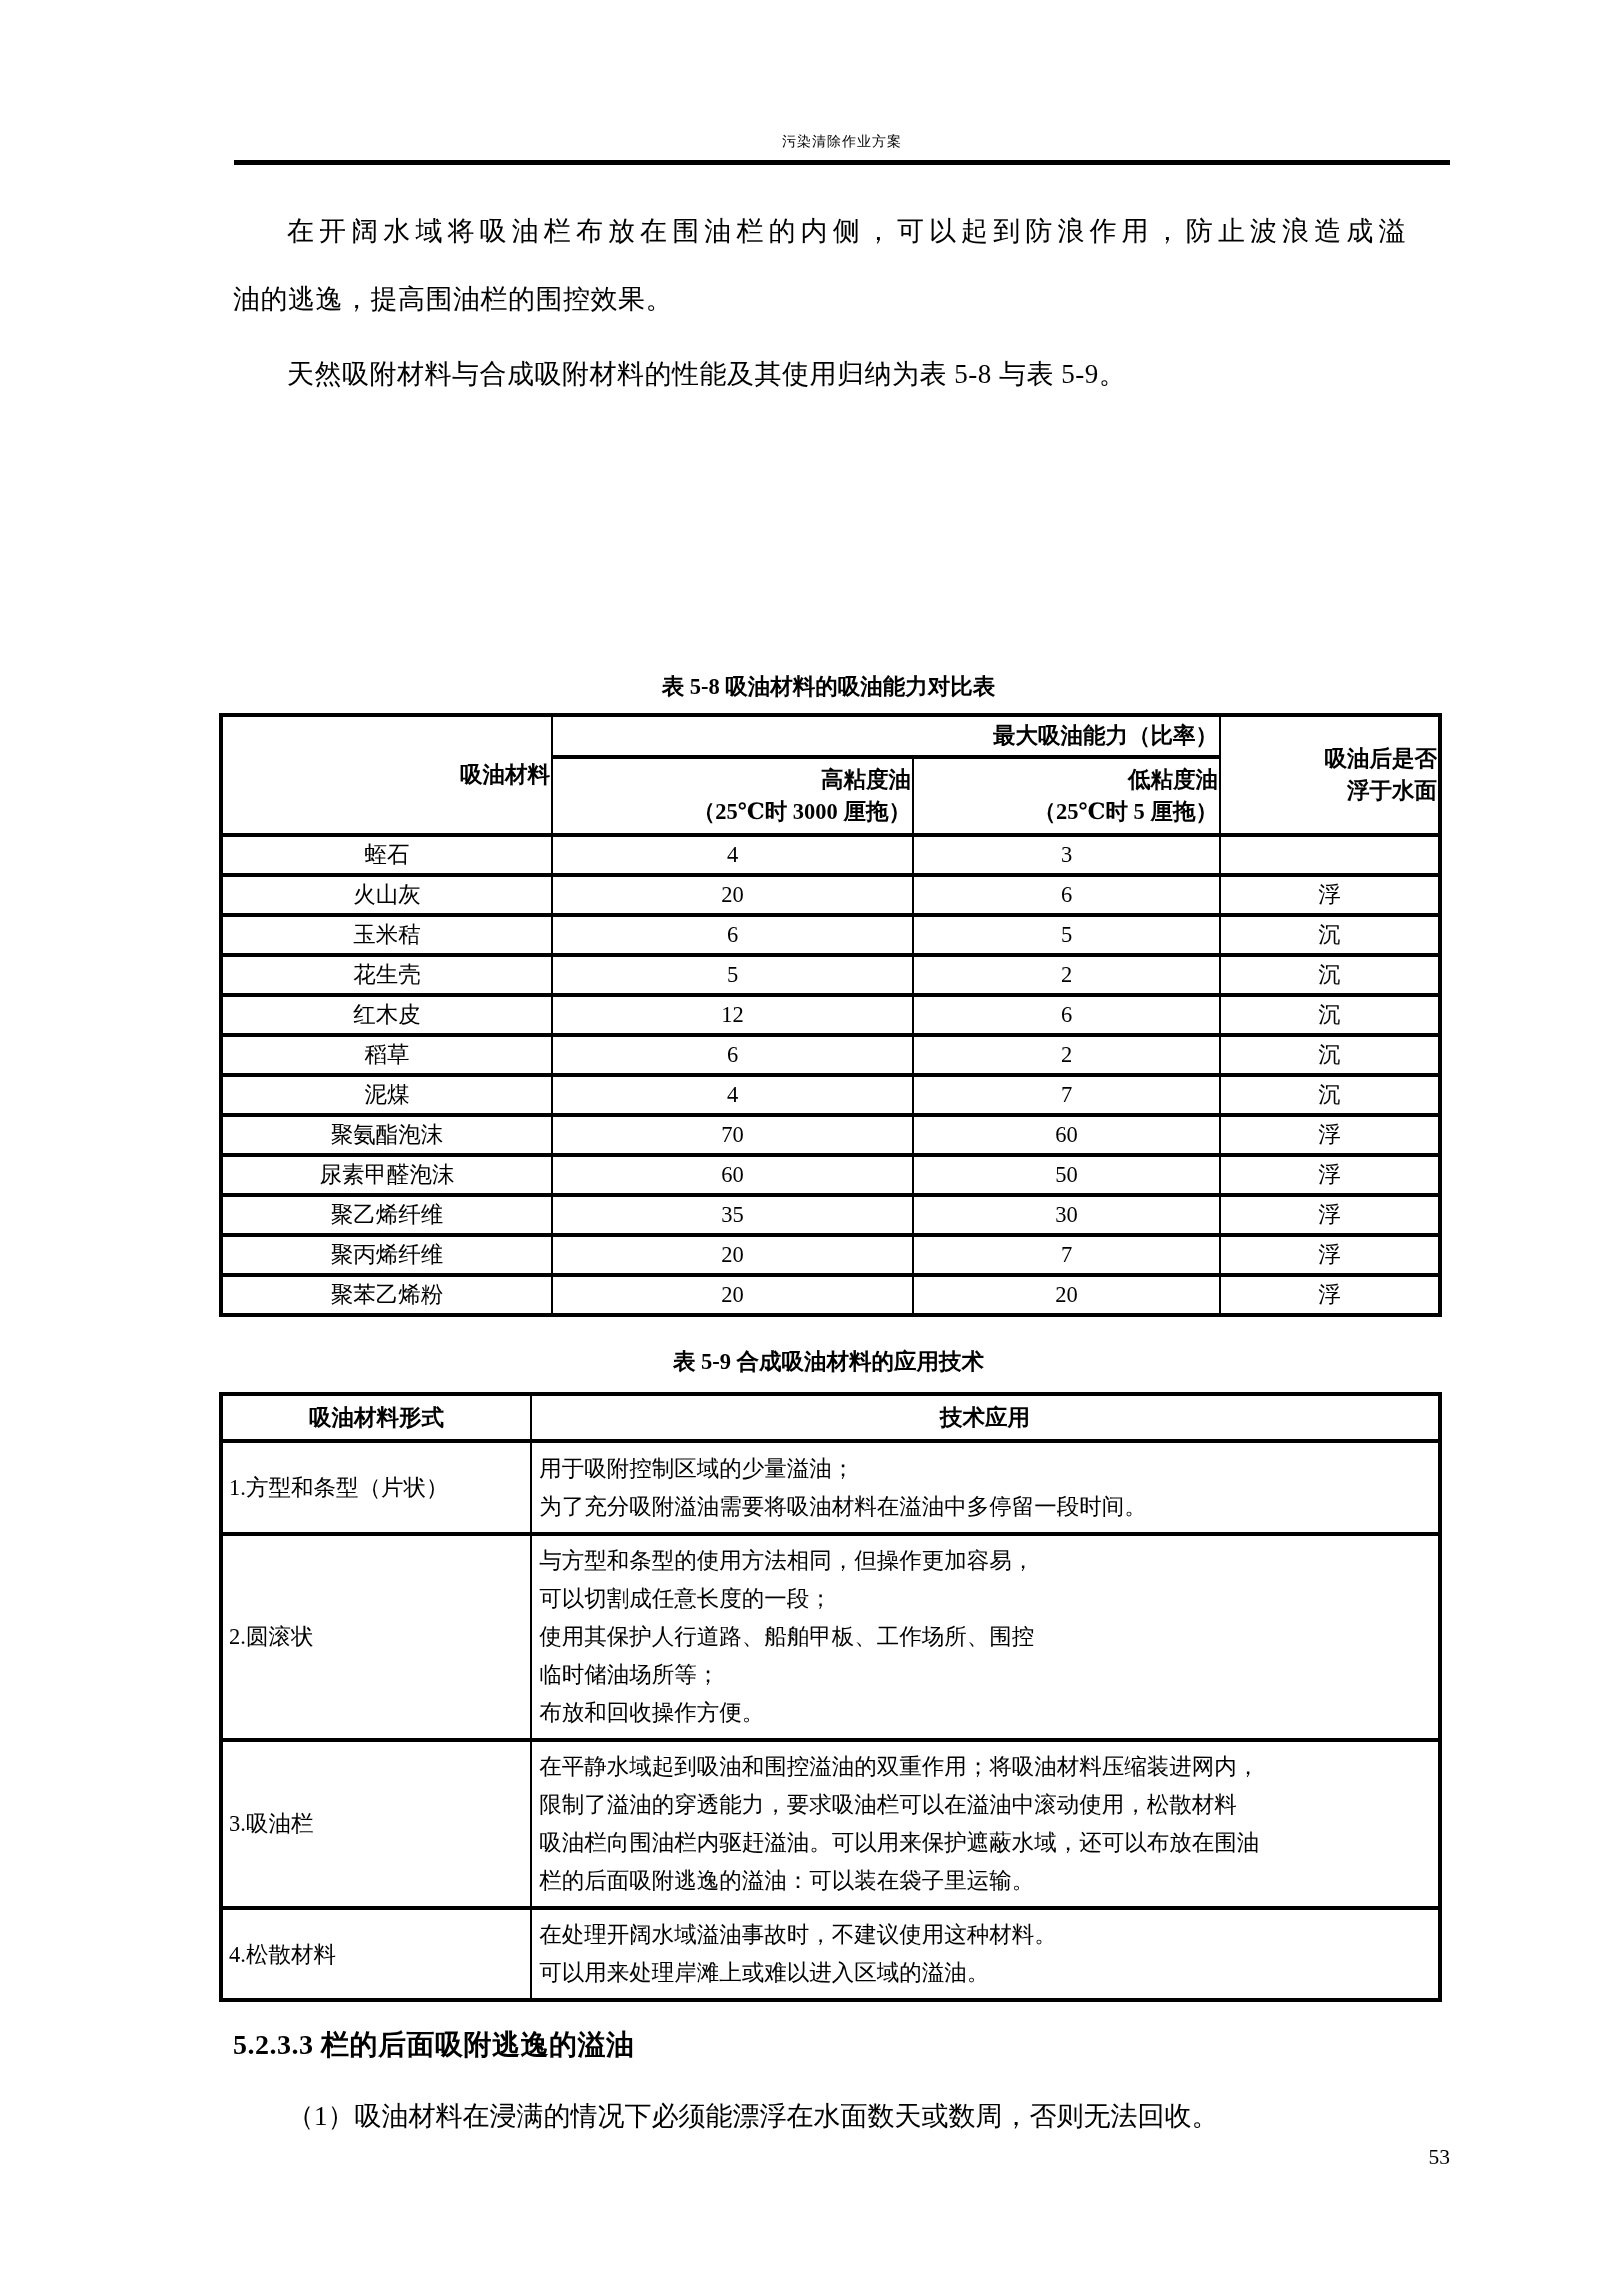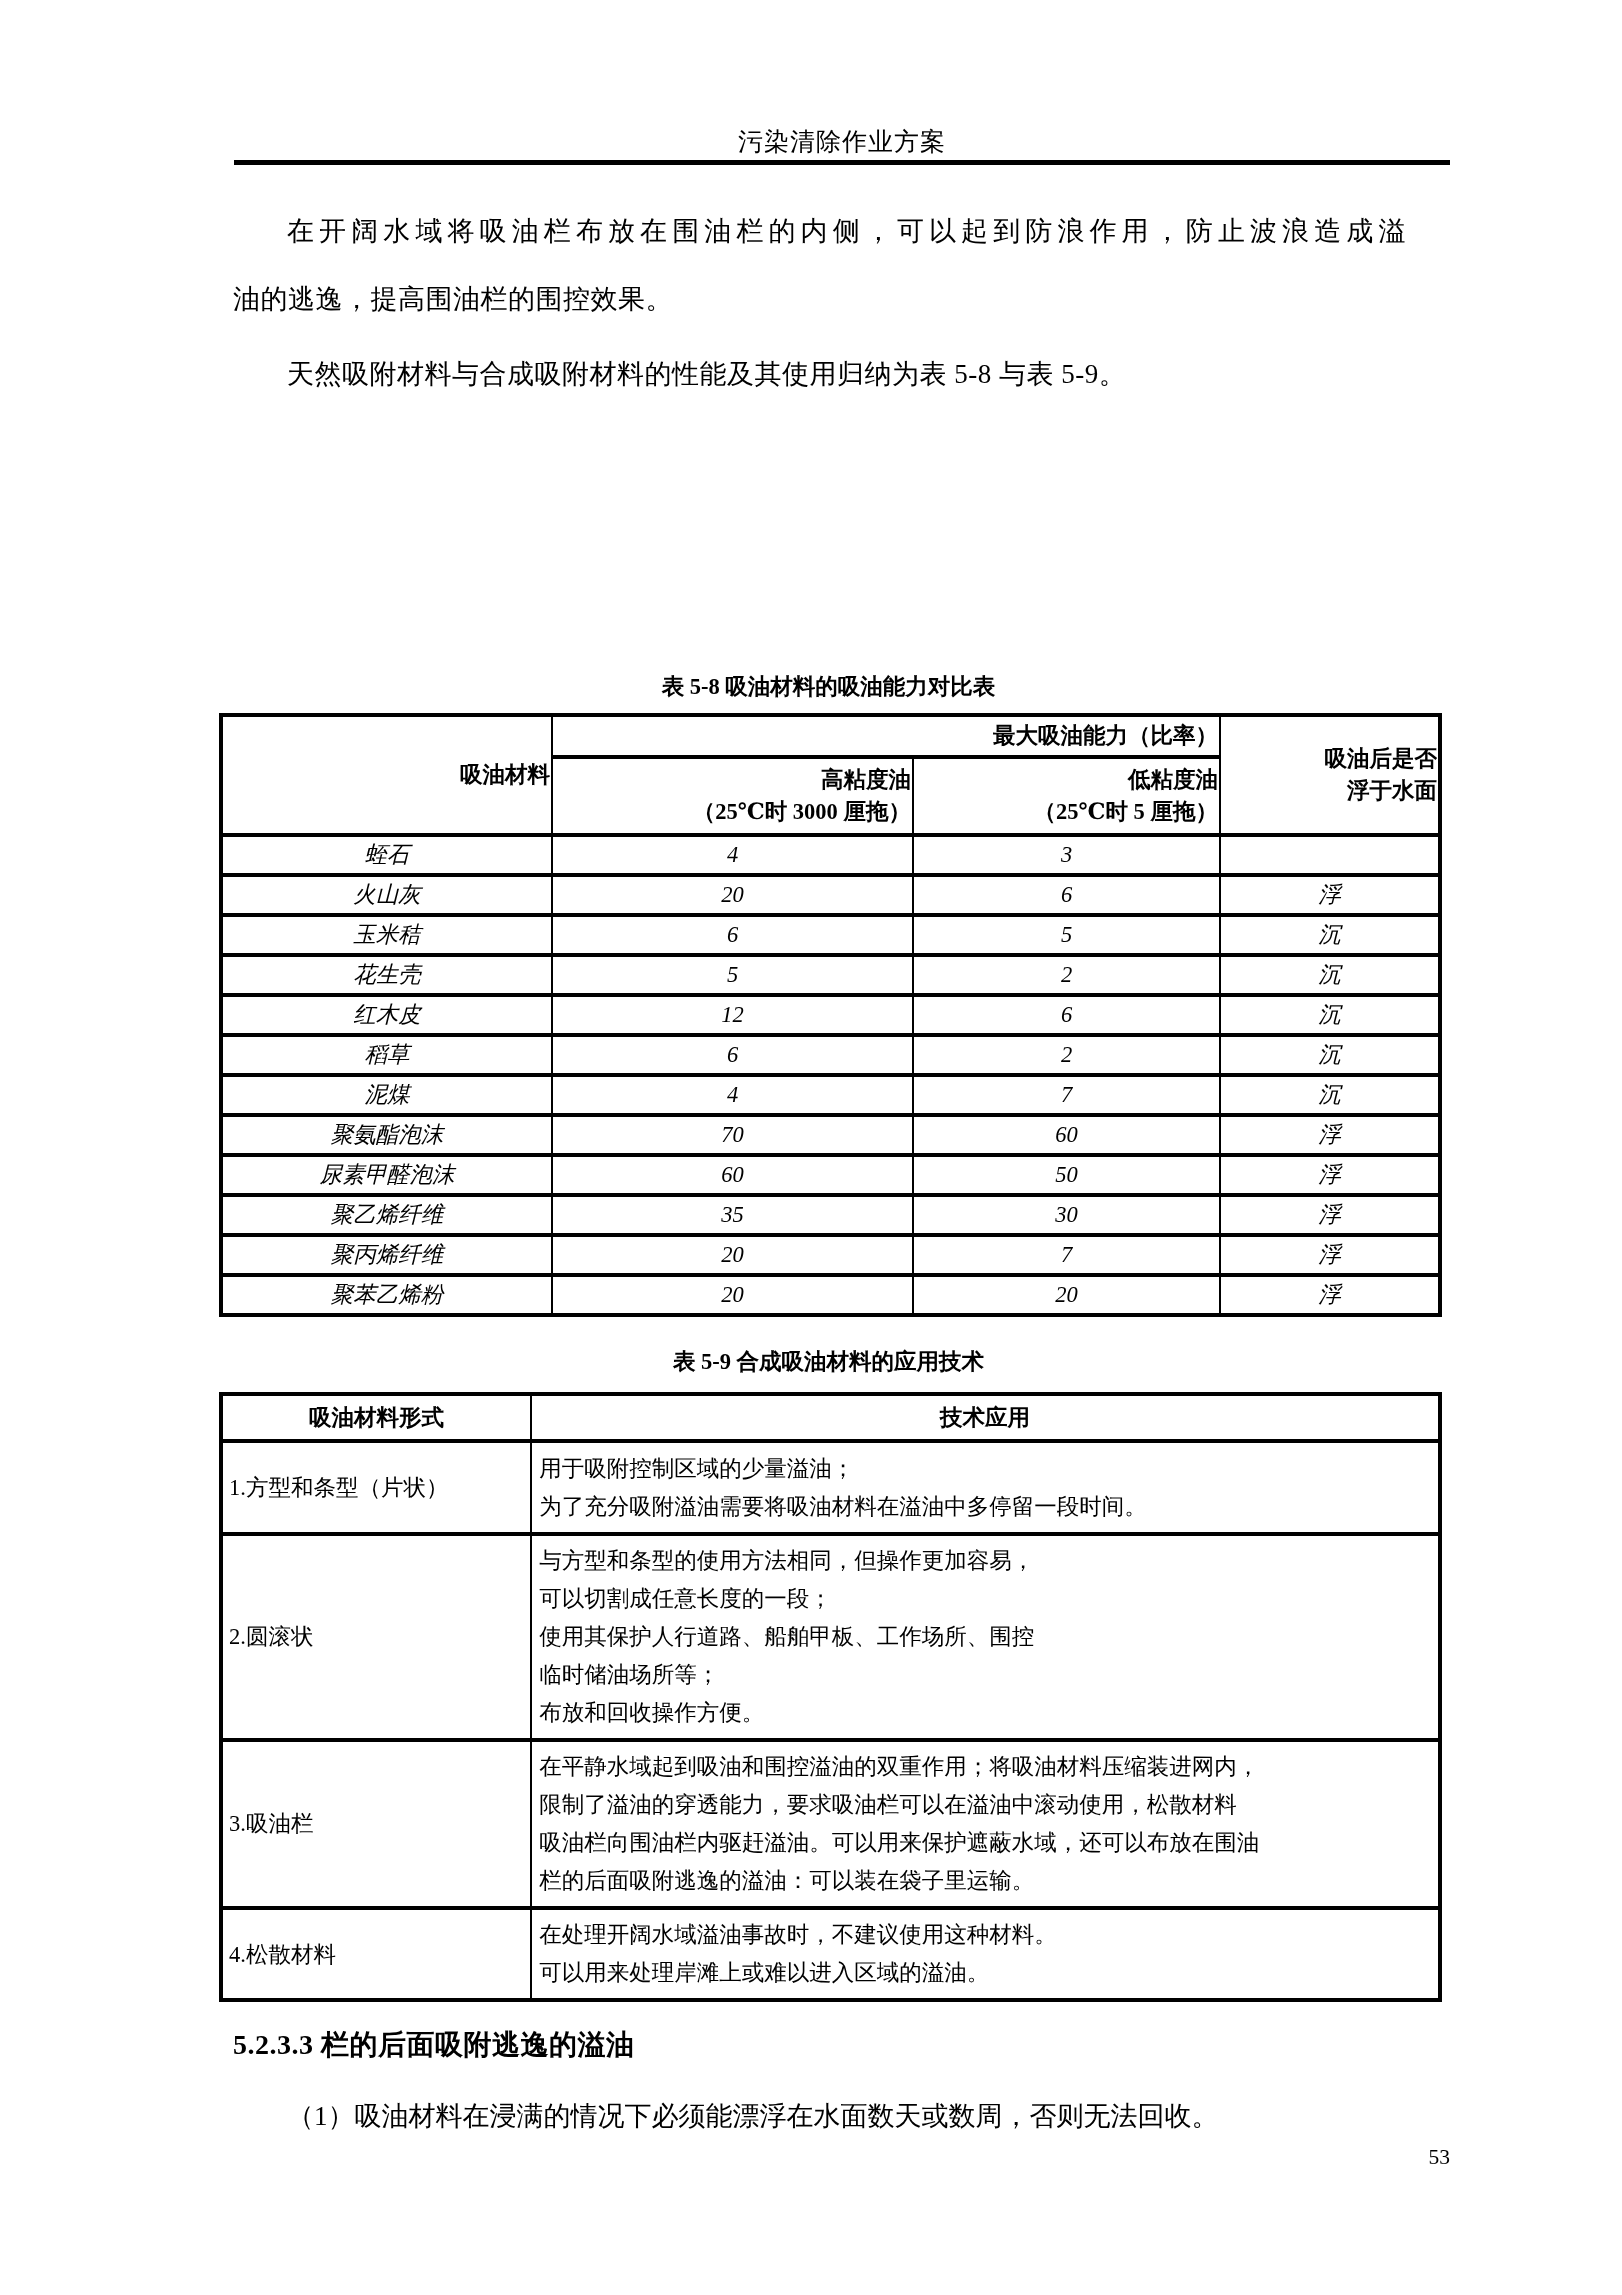--- a/index.html
+++ b/index.html
@@ -4,21 +4,21 @@
 <style>
   html,body{margin:0;padding:0;}
   body{
     width:1623px;height:2295px;
     background:#ffffff;color:#000000;
     font-family:"Liberation Serif","DejaVu Serif",serif;
     position:relative;overflow:hidden;
   }
   .doc-header-title{
     margin:129px auto 0 234px;width:1216px;
-    text-align:center;font-size:25px;letter-spacing:1px;line-height:26.6px;
+    text-align:center;font-size:14px;letter-spacing:1px;line-height:26.6px;
   }
   .header-rule{
     margin:4.1px 0 0 234px;width:1216px;height:5.1px;background:#000000;
   }
   .body-block{margin-left:233px;width:1217px;font-size:27px;line-height:68px;}
   .p1{margin-top:32px;}
   .p1-line1{text-indent:54px;letter-spacing:5.1px;white-space:nowrap;}
   .p1-line2{letter-spacing:0.5px;}
   .p2{margin-top:7.2px;text-indent:54px;letter-spacing:0.5px;}
   .tbl-caption{
@@ -30,21 +30,21 @@
   table.doc-table{
     margin-left:219px;width:1219px;table-layout:fixed;
     border-collapse:collapse;border:4.6px solid #000000;
   }
   table.doc-table th, table.doc-table td{
     border:solid #000000;border-width:4.1px 2.6px;
     font-size:22.5px;overflow:hidden;
   }
   .t58{margin-top:11.2px;}
   .t58 th{font-weight:bold;text-align:right;vertical-align:middle;line-height:32px;}
-  .t58 td{text-align:center;vertical-align:middle;height:34px;line-height:26.6px;font-style:italic;}
+  .t58 td{text-align:center;vertical-align:middle;height:34px;line-height:26.6px;}
   .t58 .hr1{height:36px;}
   .t58 .hr2 th{height:72px;}
   .t59{margin-top:15.3px;}
   .t59 th{font-weight:bold;text-align:center;vertical-align:middle;height:41px;line-height:32px;}
   .t59 td{vertical-align:middle;text-align:left;}
   .t59 td.form-cell{padding-left:6.1px;line-height:31px;}
   .t59 td.content-cell{padding:6.1px 7.2px;}
   .t59 .tline{line-height:38px;}
   .section-heading{
     margin:25.6px 0 0 233px;width:1217px;

